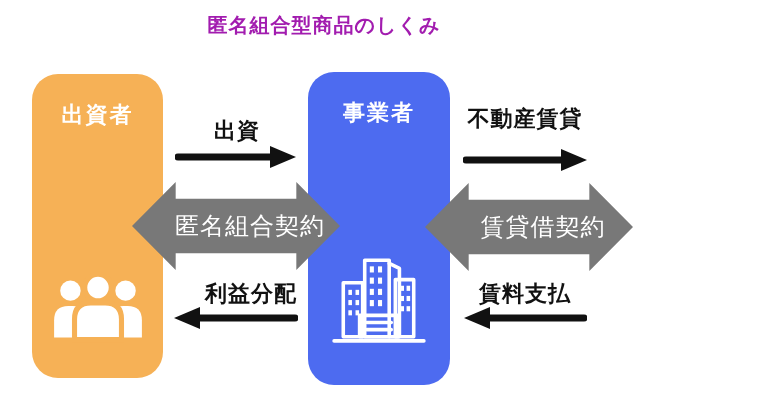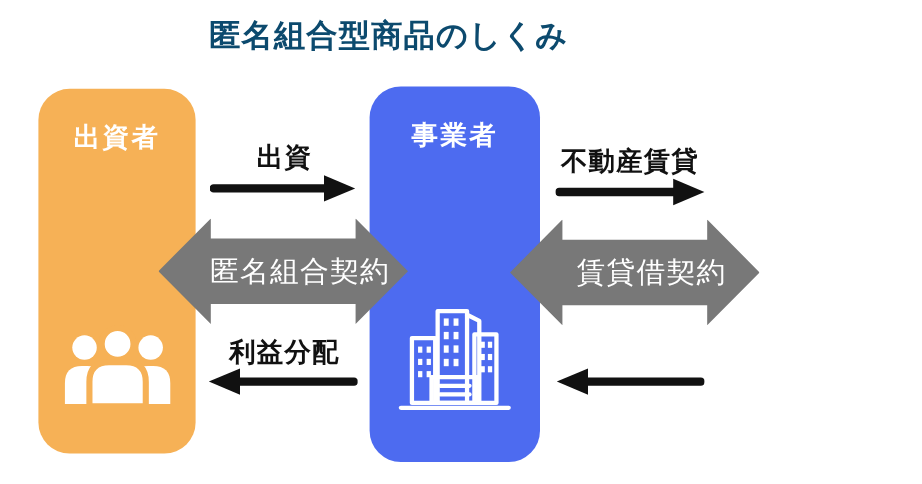--- a/index.html
+++ b/index.html
@@ -6,22 +6,22 @@
   html, body { background: #ffffff; }
   body {
     font-family: "Liberation Sans", "DejaVu Sans", sans-serif;
     width: 768px; height: 403px; overflow: hidden;
   }
   .canvas {
     position: relative; width: 768px; height: 403px; background: #ffffff;
   }
   .title {
     position: absolute; left: 0; top: 12px; width: 648px;
-    text-align: center; font-size: 26px; font-weight: 700;
-    color: #0c4a6e; letter-spacing: 1px;
+    text-align: center; font-size: 20px; font-weight: 700;
+    color: #a21caf; letter-spacing: 1px;
   }
   .node {
     position: absolute; border-radius: 26px; z-index: 1;
   }
   .node-investor { left: 32px;  top: 74px; width: 131px; height: 304px; background: var(--investor); }
   .node-operator { left: 308px; top: 72px; width: 142px; height: 313px; background: var(--operator); }
   .node-tenant   { left: 596px; top: 72px; width: 142px; height: 305px; background: var(--tenant); }
   .node-label {
     display: block; padding-top: 26px; text-align: center;
     color: #ffffff; font-size: 22px; font-weight: 700; letter-spacing: 2px;
@@ -43,22 +43,22 @@
   .contract-right { left: 425px; top: 183px; }
   .contract-label {
     color: #ffffff; font-size: 24px; font-weight: 500; letter-spacing: 1px; margin-left: 28px;
   }
 
   .flow-label {
     position: absolute; z-index: 4; text-align: center;
     font-size: 22px; font-weight: 700; color: #111111; letter-spacing: 1px;
   }
   .flow-label-investment { left: 177px; top: 116px; width: 120px; }
-  .flow-label-lease      { left: 455px; top: 120px; width: 140px; }
-  .flow-label-profit     { left: 177px; top: 279px; width: 120px; }
+  .flow-label-lease      { left: 455px; top: 104px; width: 140px; }
+  .flow-label-profit     { left: 177px; top: 279px; width: 120px; text-align: right; }
   .flow-label-rent       { left: 455px; top: 279px; width: 140px; }
 
   .flow-arrow { position: absolute; z-index: 4; }
   .flow-arrow-investment { left: 175px; top: 143px; }
   .flow-arrow-lease      { left: 463px; top: 146px; }
   .flow-arrow-profit     { left: 173px; top: 304px; }
   .flow-arrow-rent       { left: 463px; top: 304px; }
 </style>
 </head>
 <body>
@@ -129,20 +129,21 @@
   <div class="contract-arrow contract-left">
     <span class="contract-label">匿名組合契約</span>
   </div>
   <div class="contract-arrow contract-right">
     <span class="contract-label">賃貸借契約</span>
   </div>
 
   <div class="flow-label flow-label-investment">出資</div>
   <div class="flow-label flow-label-lease">不動産賃貸</div>
   <div class="flow-label flow-label-profit">利益分配</div>
+  <div class="flow-label flow-label-rent">賃料支払</div>
 
   <span class="flow-arrow flow-arrow-investment">
     <svg width="122" height="28" viewBox="0 0 122 28">
       <line x1="3" y1="14" x2="97" y2="14" stroke="var(--flow_arrow)" stroke-width="7" stroke-linecap="round"></line>
       <polygon points="95,3 121,14 95,25" fill="var(--flow_arrow)"></polygon>
     </svg>
   </span>
   <span class="flow-arrow flow-arrow-lease">
     <svg width="125" height="28" viewBox="0 0 125 28">
       <line x1="3" y1="14" x2="100" y2="14" stroke="var(--flow_arrow)" stroke-width="7" stroke-linecap="round"></line>

